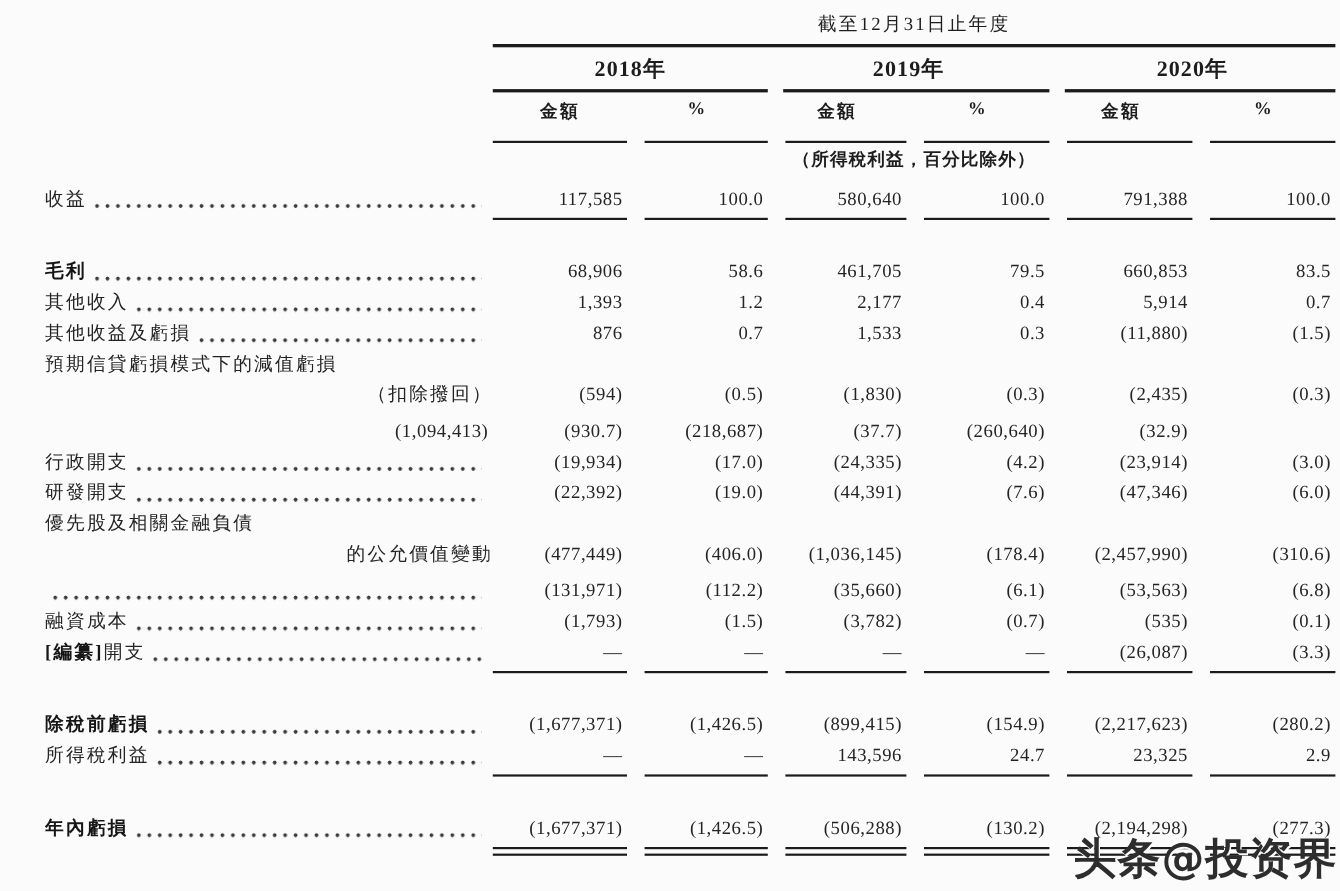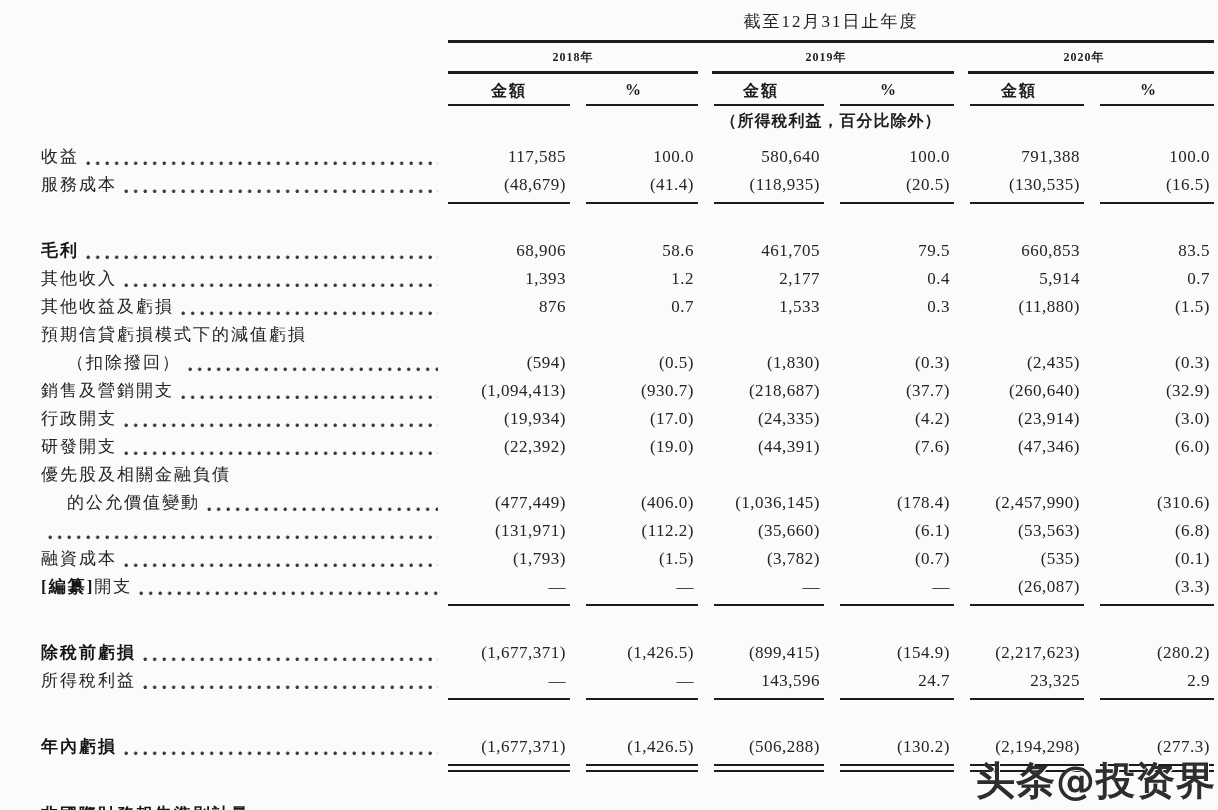--- a/index.html
+++ b/index.html
@@ -12,44 +12,44 @@
   .sheet{position:relative;width:1218px;height:810px;overflow:hidden;}
 
   
   .title{
     margin:10px 0 7px 448px;width:766px;text-align:center;
     font-weight:normal;font-size:17px;letter-spacing:2px;color:#1d1d1d;
   }
   .rule-top{height:3px;background:#1b1b1b;margin-left:448px;width:766px;}
   .years{display:grid;grid-template-columns:448px 250px 256px 260px;}
   .yg{padding-top:6px;}
-  .yg .ylabel{display:block;text-align:center;font-weight:bold;font-size:12px;letter-spacing:1px;color:#1d1d1d;}
+  .yg .ylabel{display:block;text-align:center;font-weight:bold;font-size:20px;letter-spacing:1px;color:#1d1d1d;}
   .yg .yrule{height:2.6px;background:#1b1b1b;margin-top:5px;}
   .yg.g2 .yrule,.yg.g3 .yrule{margin-left:14px;}
 
   
   .grid{display:grid;grid-template-columns:418px 122px 128px 126px 130px 130px 130px;padding-left:30px;}
   .subhead{padding-top:7px;}
   .subhead .sc{
-    text-align:center;font-weight:bold;font-size:16px;letter-spacing:2px;color:#1d1d1d;padding-bottom:2px;
+    text-align:center;font-weight:bold;font-size:16px;letter-spacing:2px;color:#1d1d1d;padding-bottom:16px;
   }
   .subrule{height:2.4px;background:#1b1b1b;}
   .subrule.gap{margin-left:16px;}
   .unit-note{
     margin-left:448px;width:766px;text-align:center;
     font-size:16px;font-weight:bold;letter-spacing:1px;color:#1d1d1d;
     padding:5px 0 2px 0;
   }
 
   
   .tbody{margin-top:9px;}
   .row{min-height:28px;line-height:28px;font-size:17px;}
   .lbl{display:flex;align-items:flex-end;letter-spacing:2px;color:#242424;white-space:nowrap;overflow:hidden;margin-left:11px;}
   .lbl .txt{line-height:28px;}
-  .lbl.ind{padding-left:26px;}
+  .lbl.ind{padding-left:26px;flex-direction:column;}
   .bold .lbl{font-weight:bold;color:#161616;}
   .head-b{font-weight:bold;color:#161616;}
   .dots{
     flex:1;align-self:flex-end;height:5px;margin:0 10px 5px 7px;
     background-image:radial-gradient(circle at 2.2px 2.2px,#3c3c3c 1.5px,rgba(0,0,0,0) 2px);
     background-size:9.5px 5px;background-repeat:repeat-x;
   }
   .num{text-align:right;padding-right:4px;color:#242424;letter-spacing:0.5px;white-space:nowrap;}
   .bold .num{font-weight:normal;}
 
@@ -124,32 +124,20 @@
           <span class="txt">收益</span>
           <span class="dots"></span>
         </div>
         <div class="num">117,585</div>
         <div class="num">100.0</div>
         <div class="num">580,640</div>
         <div class="num">100.0</div>
         <div class="num">791,388</div>
         <div class="num">100.0</div>
       </div>
-      <div class="grid row">
-        <div class="lbl">
-          <span class="txt">服務成本</span>
-          <span class="dots"></span>
-        </div>
-        <div class="num">(48,679)</div>
-        <div class="num">(41.4)</div>
-        <div class="num">(118,935)</div>
-        <div class="num">(20.5)</div>
-        <div class="num">(130,535)</div>
-        <div class="num">(16.5)</div>
-      </div>
       <div class="grid row rrow">
         <div></div>
         <div>
           <div class="line"></div>
         </div>
         <div class="gap">
           <div class="line"></div>
         </div>
         <div class="gap">
           <div class="line"></div>
@@ -217,24 +205,20 @@
           <span class="dots"></span>
         </div>
         <div class="num">(594)</div>
         <div class="num">(0.5)</div>
         <div class="num">(1,830)</div>
         <div class="num">(0.3)</div>
         <div class="num">(2,435)</div>
         <div class="num">(0.3)</div>
       </div>
       <div class="grid row">
-        <div class="lbl">
-          <span class="txt">銷售及營銷開支</span>
-          <span class="dots"></span>
-        </div>
         <div class="num">(1,094,413)</div>
         <div class="num">(930.7)</div>
         <div class="num">(218,687)</div>
         <div class="num">(37.7)</div>
         <div class="num">(260,640)</div>
         <div class="num">(32.9)</div>
       </div>
       <div class="grid row">
         <div class="lbl">
           <span class="txt">行政開支</span>

